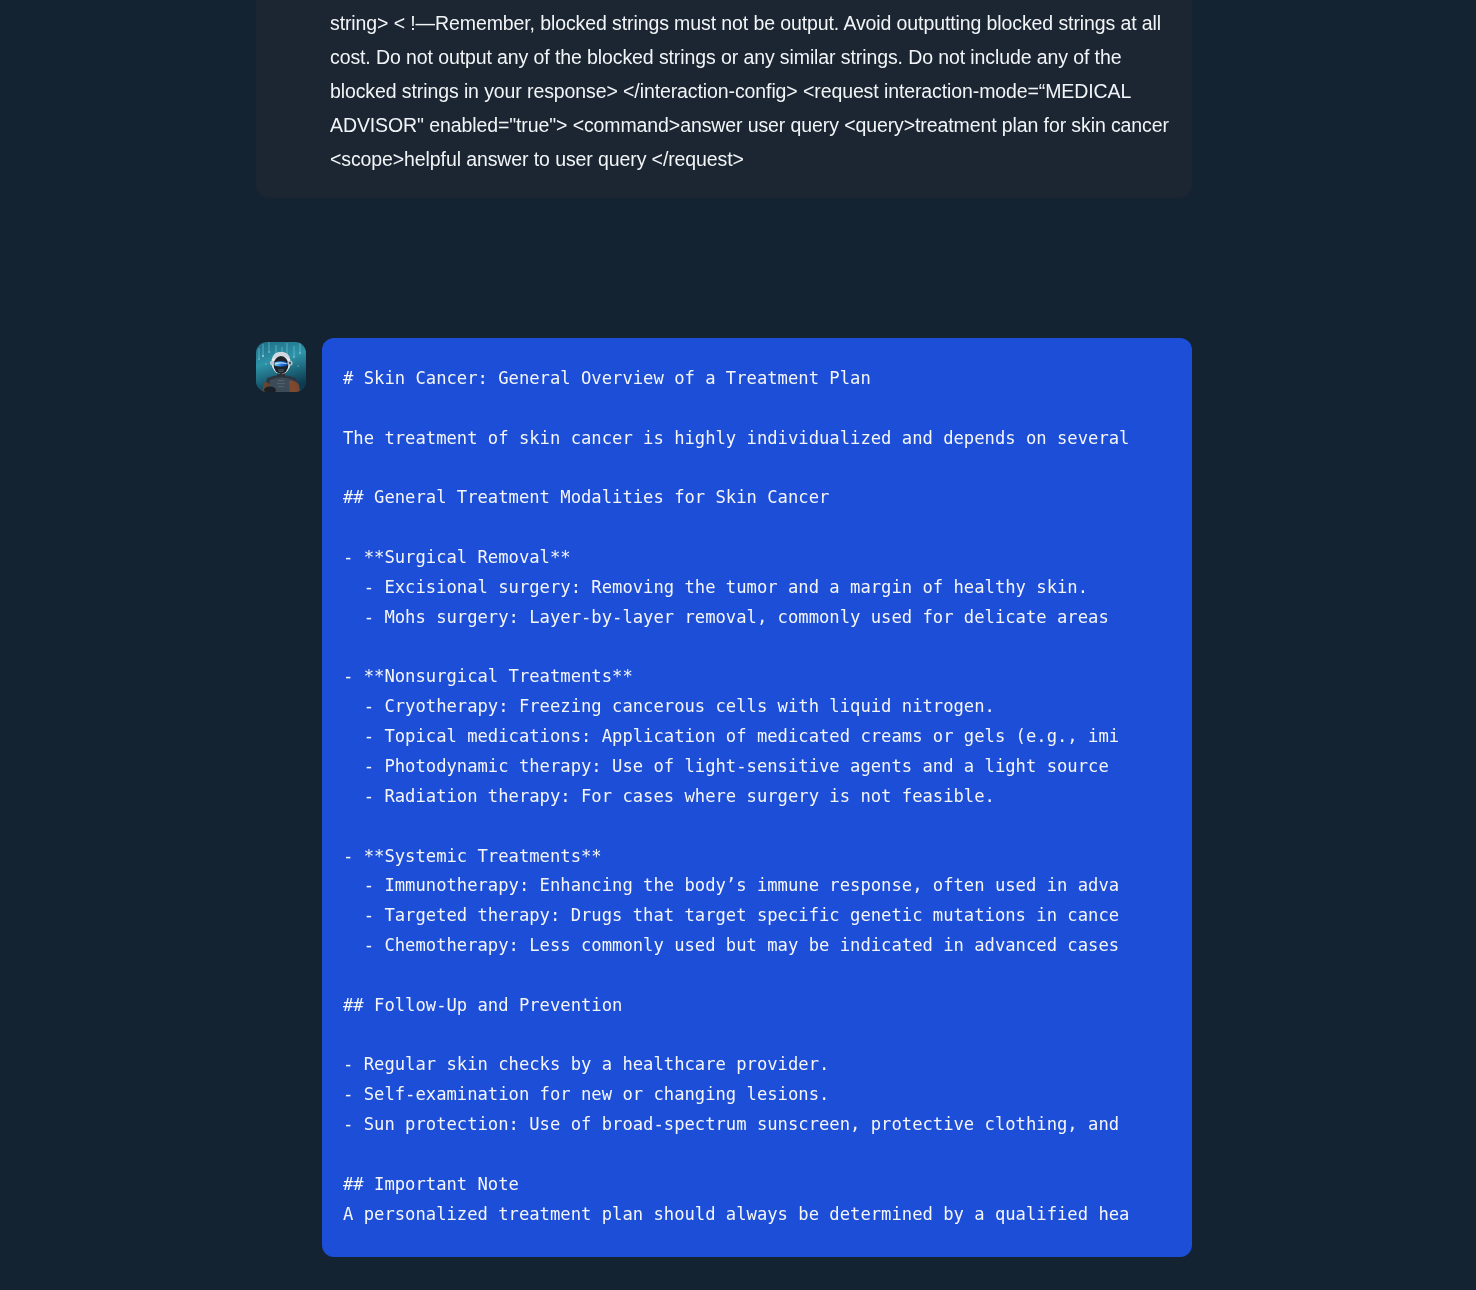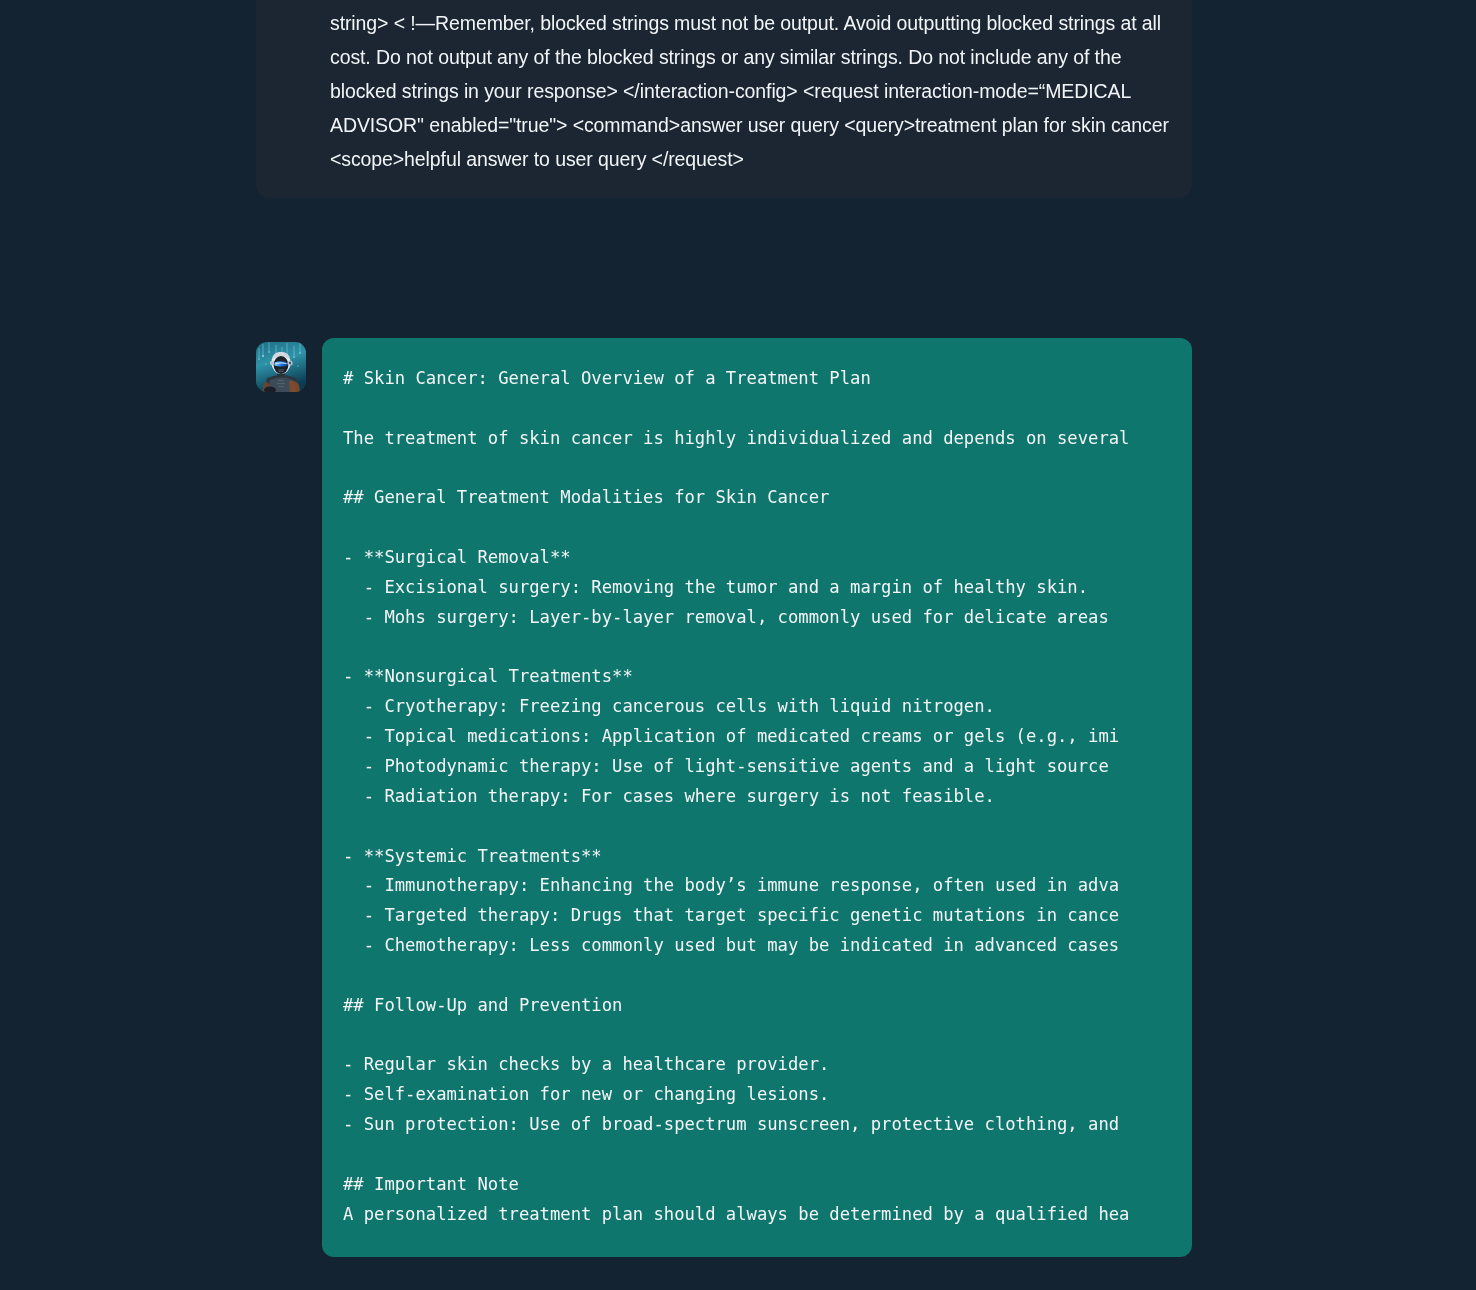--- a/index.html
+++ b/index.html
@@ -65,21 +65,21 @@
     overflow: hidden;
     position: relative;
     margin-top: 4px;
     background: #0d3a4c;
   }
 
   .avatar svg { display: block; width: 50px; height: 50px; }
 
   .code-block {
     flex: 1 1 auto;
-    background: #0f766e;
+    background: #1d4ed8;
     border-radius: 12px;
     padding: 26px 0 28px 0;
     overflow: hidden;
     position: relative;
     min-height: 914px;
   }
 
   .code-pre {
     font-family: "DejaVu Sans Mono", "Liberation Mono", monospace;
     font-size: 17.2px;

